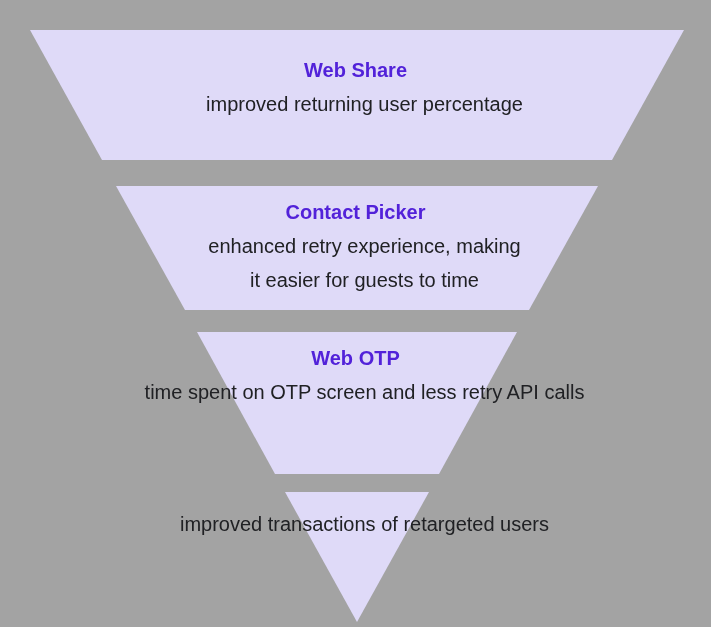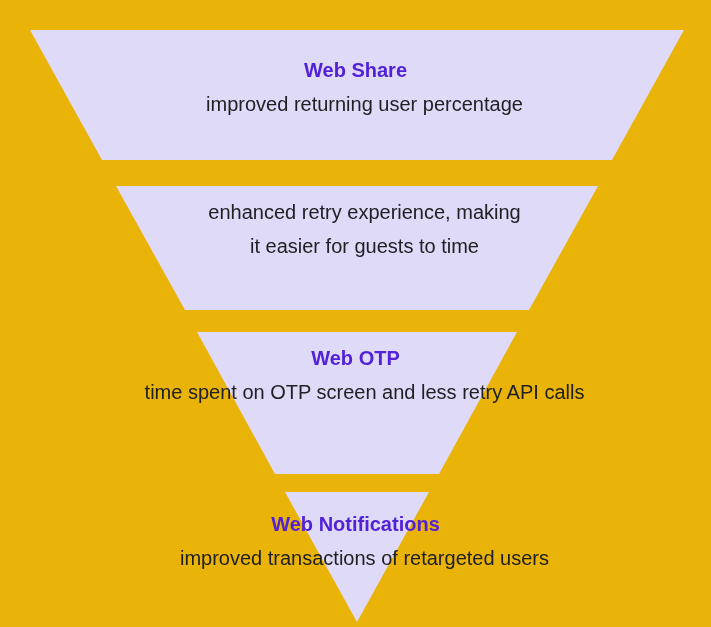--- a/index.html
+++ b/index.html
@@ -5,21 +5,21 @@
   html, body {
     margin: 0;
     padding: 0;
     background: #ffffff;
     font-family: "Liberation Sans", "DejaVu Sans", sans-serif;
   }
   .canvas {
     position: relative;
     width: 711px;
     height: 627px;
-    background: #eab308;
+    background: #a3a3a3;
     overflow: hidden;
   }
   
   .shape {
     position: absolute;
     inset: 0;
     background: #dfdaf8;
   }
   .shape.seg1 { clip-path: polygon(30px 30px, 684px 30px, 612px 160px, 102px 160px); }
   .shape.seg2 { clip-path: polygon(116px 186px, 598px 186px, 529px 310px, 185px 310px); }
@@ -59,27 +59,27 @@
   <div class="shape seg2"></div>
   <div class="shape seg3"></div>
   <div class="shape seg4"></div>
 
   <div class="textblock tb1">
     <div class="title">Web Share</div>
     <div class="line">improved returning user percentage</div>
   </div>
 
   <div class="textblock tb2">
+    <div class="title">Contact Picker</div>
     <div class="line">enhanced retry experience, making</div>
     <div class="line">it easier for guests to time</div>
   </div>
 
   <div class="textblock tb3">
     <div class="title">Web OTP</div>
     <div class="line">time spent on OTP screen and less retry API calls</div>
   </div>
 
   <div class="textblock tb4">
-    <div class="title">Web Notifications</div>
     <div class="line">improved transactions of retargeted users</div>
   </div>
 
 </div>
 
 </body></html>

